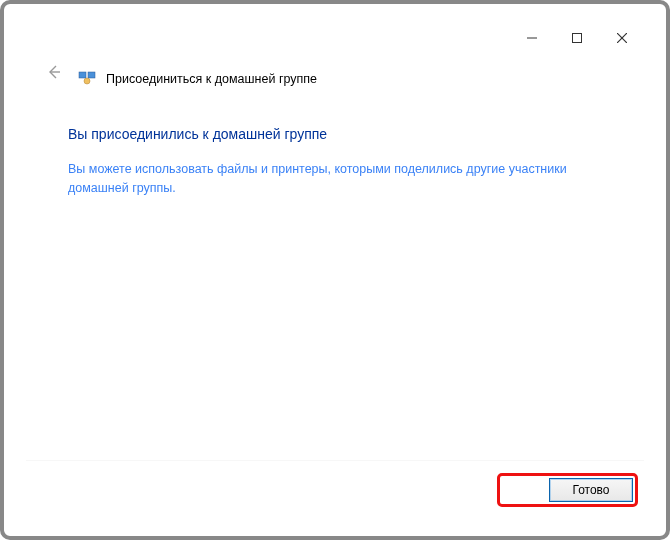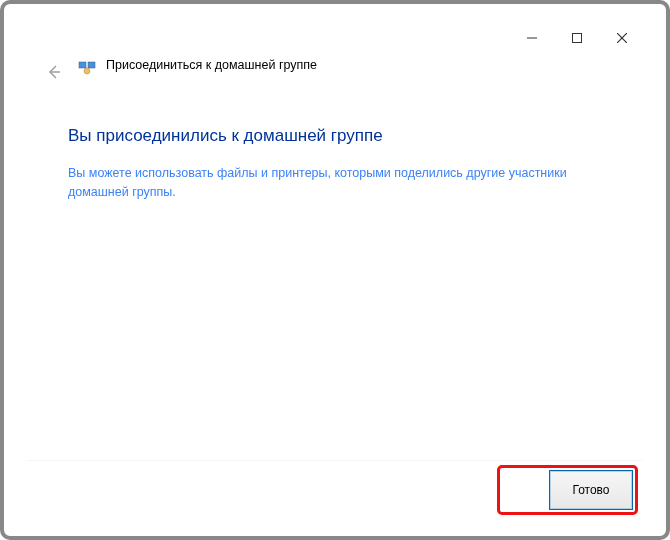--- a/index.html
+++ b/index.html
@@ -40,21 +40,21 @@
       height: 28px;
       display: flex;
       align-items: center;
       justify-content: center;
       font-size: 14px;
       color: #333;
     }
     .tb-btn svg { display: block; }
     .header {
       display: flex;
-      align-items: flex-start;
+      align-items: flex-end;
       gap: 10px;
       padding: 6px 0 16px 14px;
     }
     .back-arrow {
       width: 28px;
       height: 28px;
       display: flex;
       align-items: center;
       justify-content: center;
       color: #888;
@@ -69,21 +69,21 @@
     .header-title {
       font-size: 12.5px;
       color: #000;
     }
     .content {
       flex: 1;
       padding: 24px 30px 0 42px;
     }
     .heading {
       color: #003399;
-      font-size: 17px;
+      font-size: 14px;
       font-weight: 400;
       margin-bottom: 18px;
     }
     .body-text {
       font-size: 12.5px;
       color: #3b82f6;
       line-height: 1.5;
       max-width: 540px;
     }
     .footer {
@@ -94,21 +94,21 @@
       padding-right: 6px;
       border-top: 1px solid rgba(0,0,0,0.03);
     }
     .btn-wrap {
       border: 3px solid #e11;
       border-radius: 5px;
       padding: 2px;
     }
     .btn {
       min-width: 84px;
-      height: 40px;
+      height: 24px;
       background: linear-gradient(#f6f6f6, #e8e8e8);
       border: 1px solid #0a64ad;
       font-size: 12px;
       color: #000;
       box-shadow: inset 0 0 0 1px rgba(135,190,235,0.6);
       cursor: pointer;
       margin-left: 47px;
     }
   </style>
 </head>

